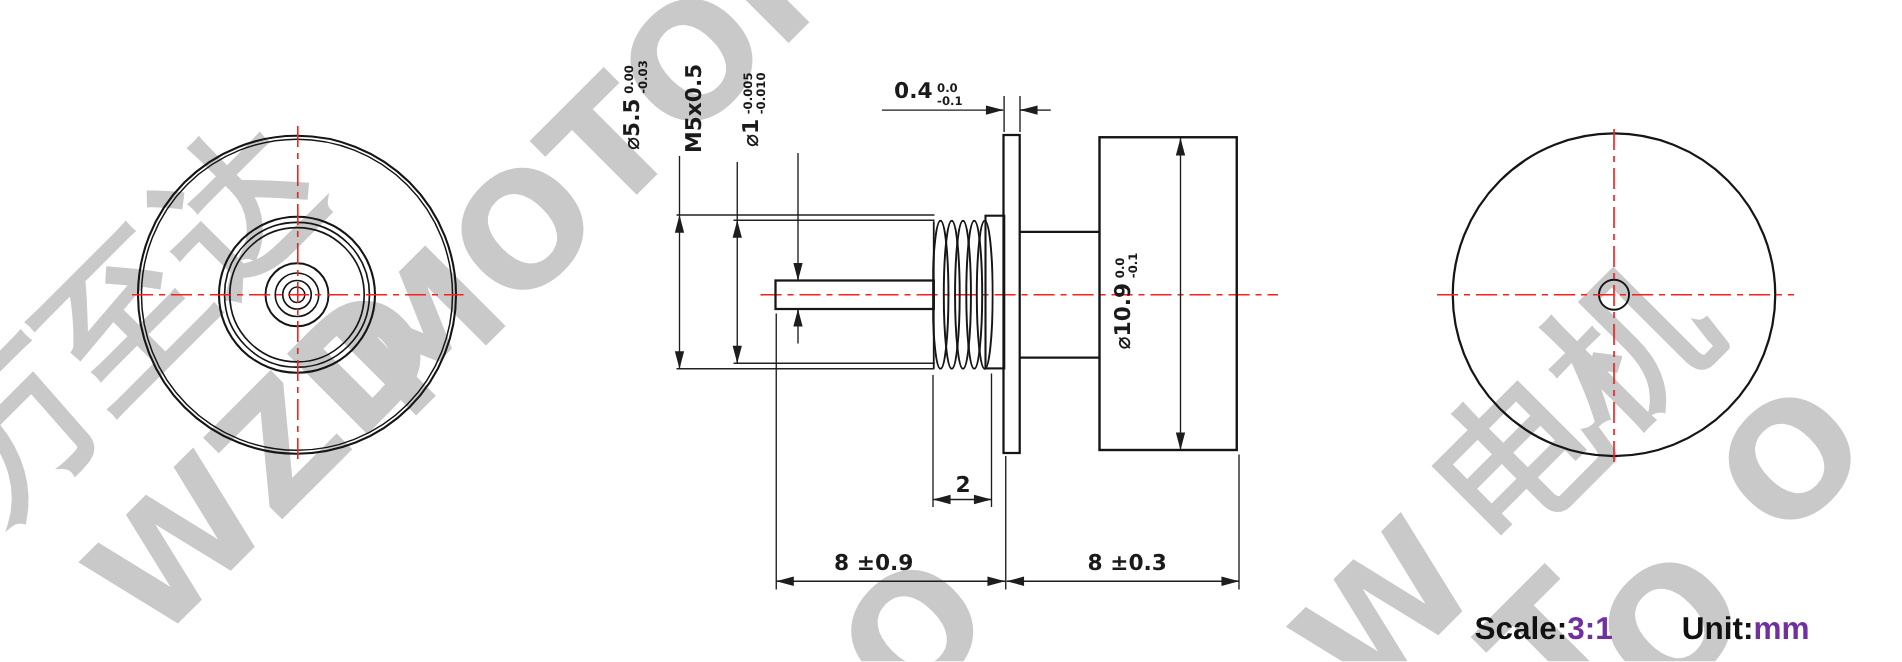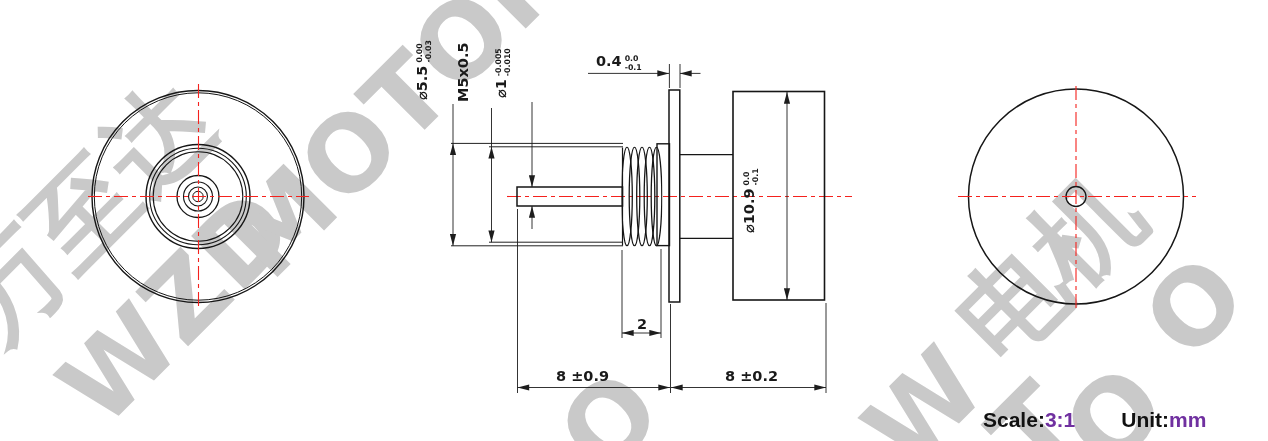--- a/index.html
+++ b/index.html
@@ -173,21 +173,21 @@
 
     <div class="dimtext" style="left:637px;top:317px">
       <span>2</span>
     </div>
 
     <div class="dimtext" style="left:556px;top:369px">
       <span>8 ±0.9</span>
     </div>
 
     <div class="dimtext" style="left:725px;top:369px">
-      <span>8 ±0.2</span>
+      <span>8 ±0.3</span>
     </div>
   </div>
 
   <div class="titleblock">
     <span class="pair">
       <span>Scale:</span>
         <span class="accent">3:1</span>
     </span>
     <span class="pair">
       <span>Unit:</span>

